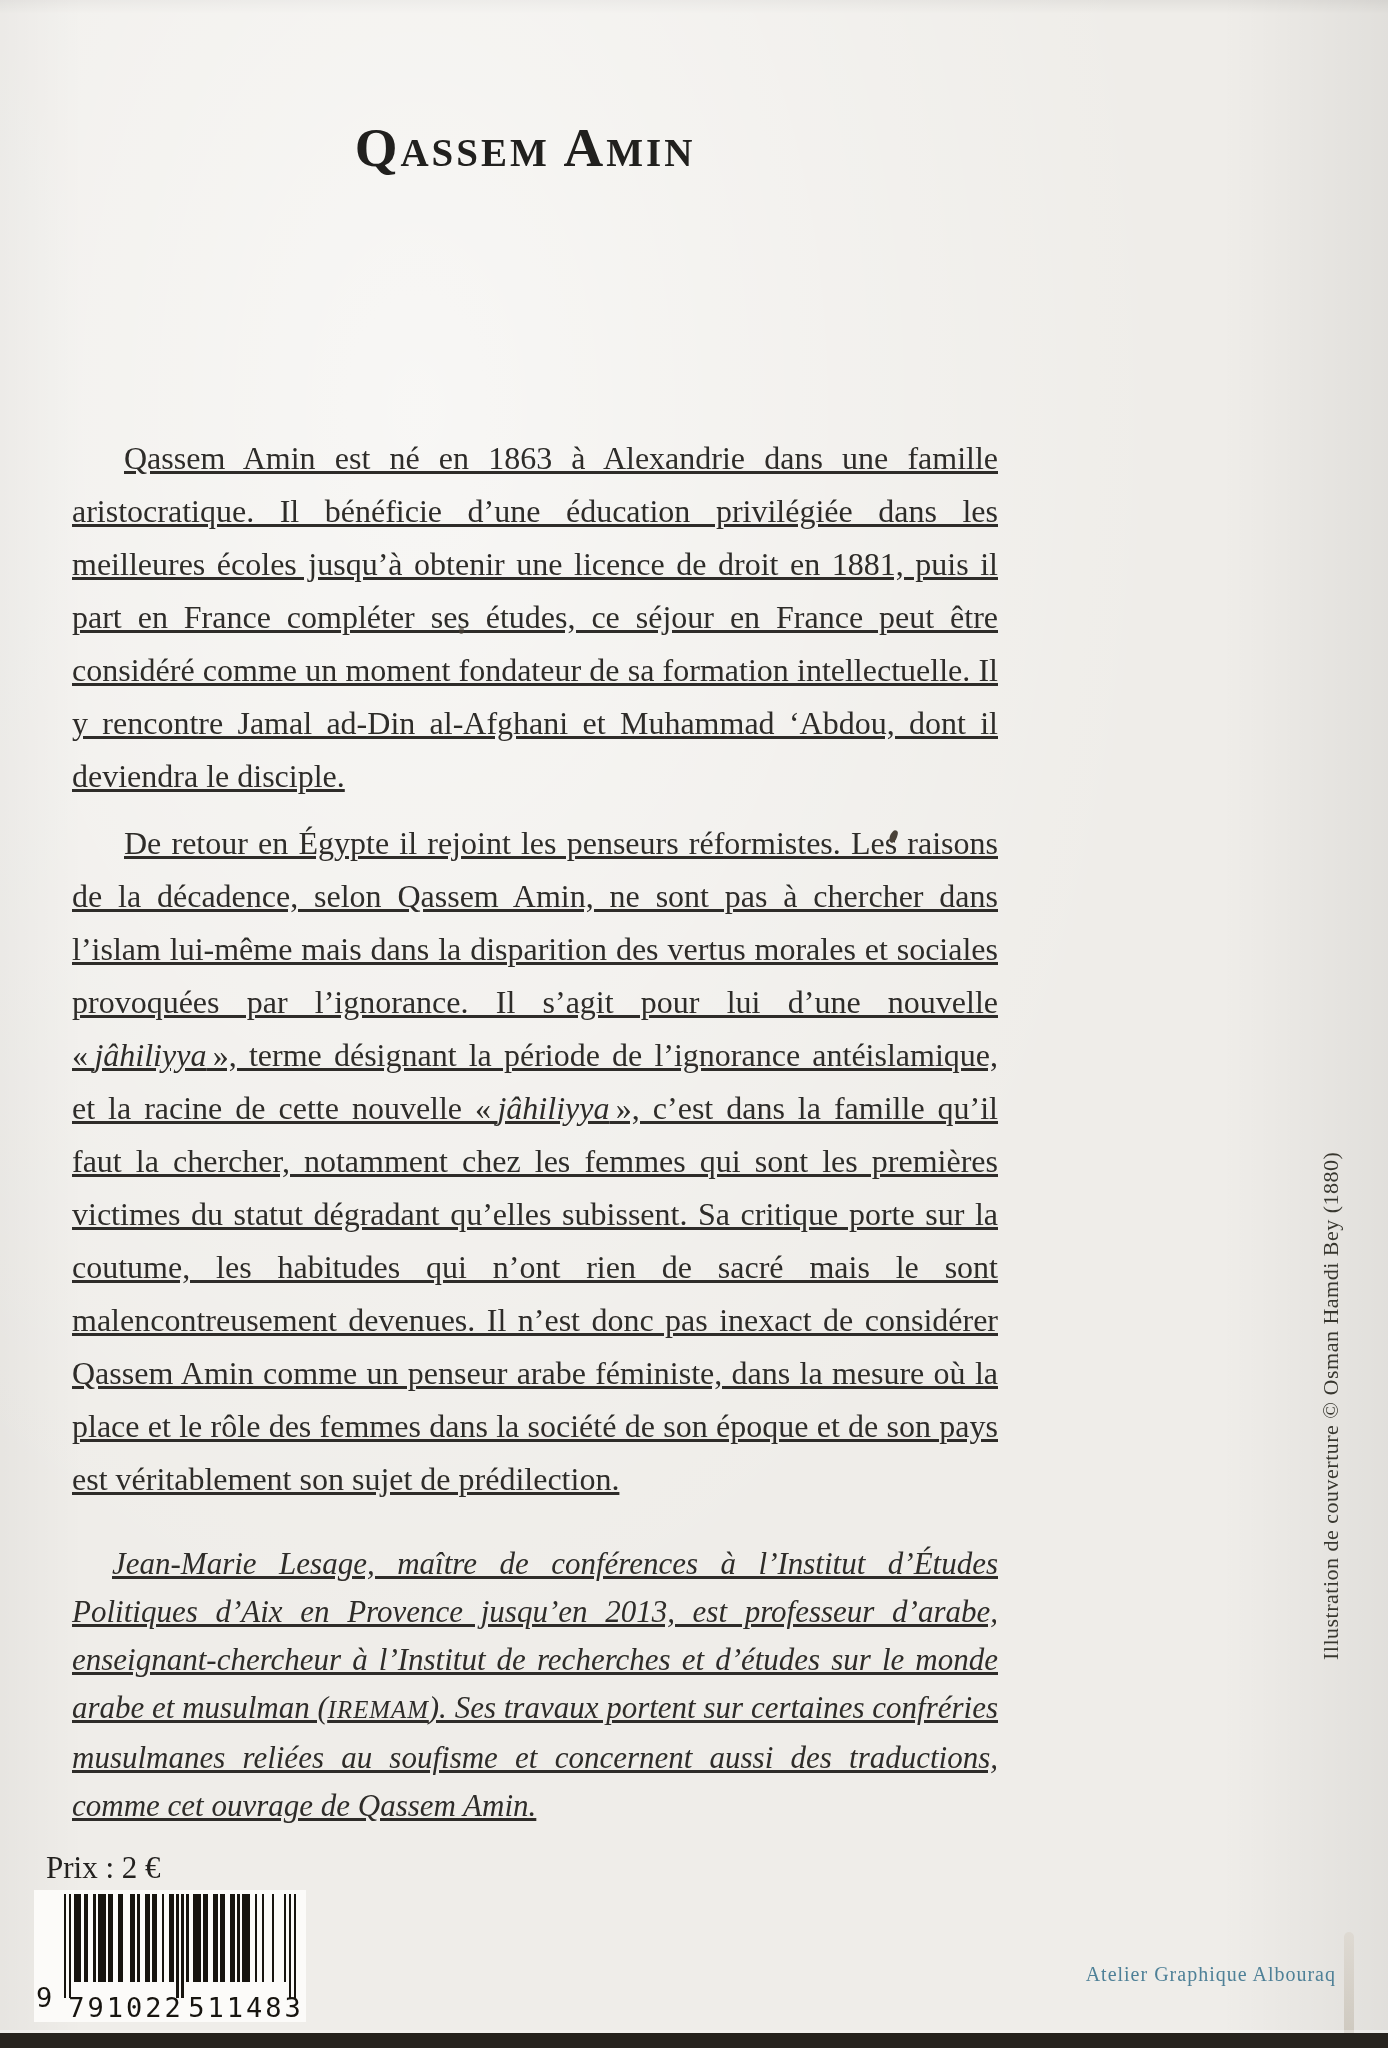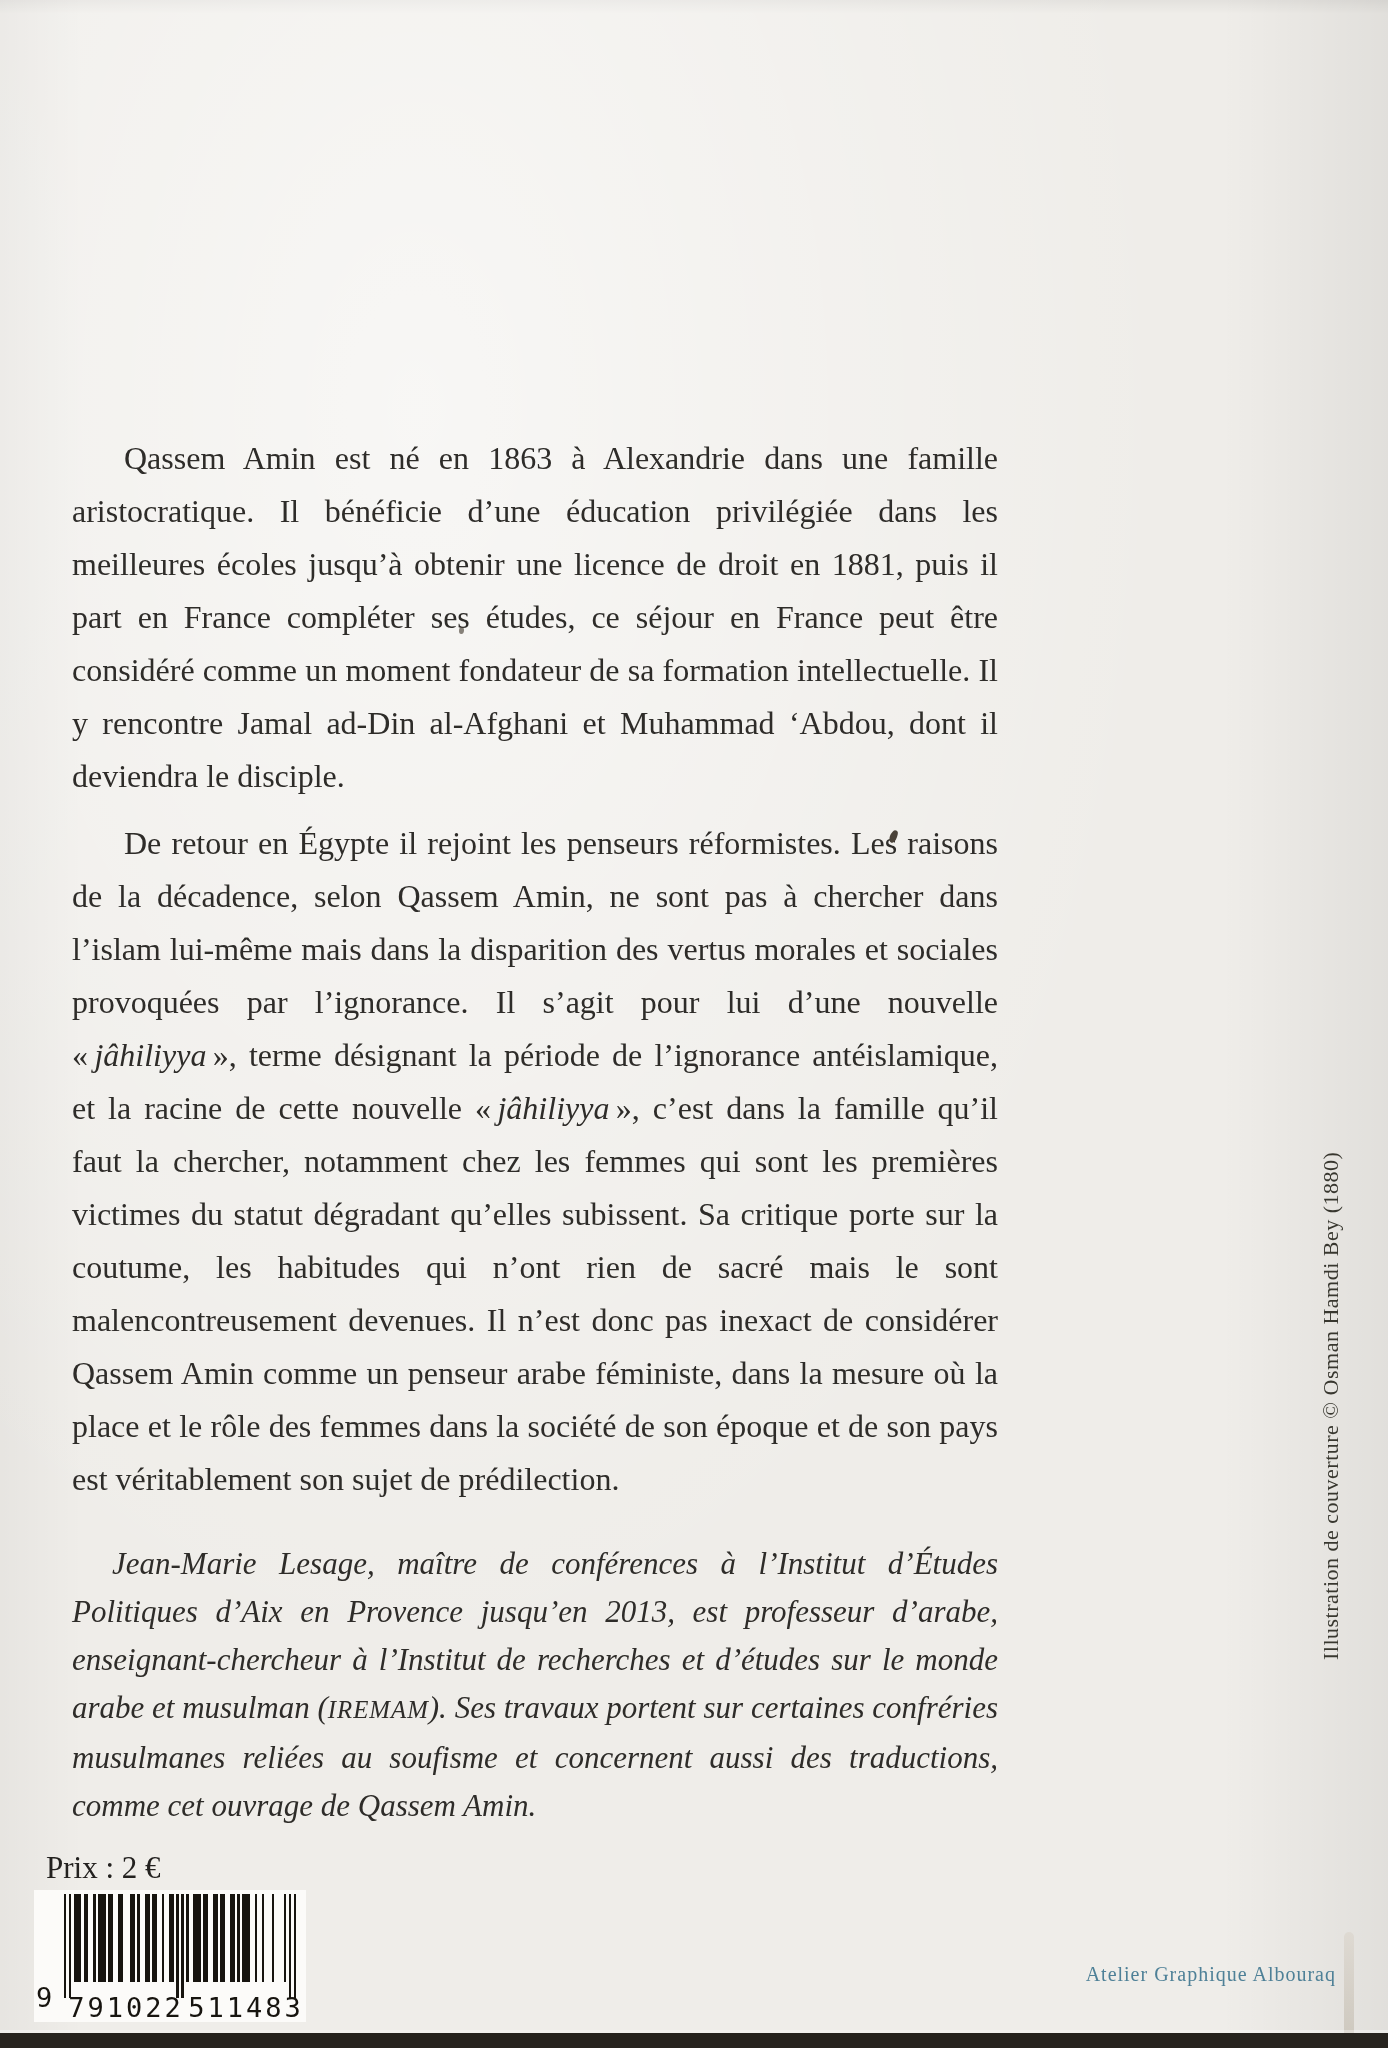--- a/index.html
+++ b/index.html
@@ -22,21 +22,21 @@
     font-size:55px; color:#21201e;
   }
   .title{
     position:absolute; top:176px; left:0; width:1060px; margin:0; text-align:center;
     font-size:73px; line-height:1.05; font-weight:700; color:#3e54a5;
   }
   .translator{
     position:absolute; top:330px; left:0; width:1060px; text-align:center;
     font-size:39px; color:#2b2a28;
   }
-  .body-text{position:absolute; top:432px; left:72px; width:926px;}
+  .body-text{position:absolute; top:432px; left:72px; width:926px;text-decoration:underline;}
   .para{
     margin:0; font-size:32px; line-height:53px; text-align:justify;
     text-indent:52px; color:#2e2c29;
   }
   .para + .para{margin-top:14px;}
   .para.bio{
     margin-top:34px; font-style:italic; font-size:31px; line-height:48px; text-indent:40px;
   }
   .em{font-style:italic;}
   .sc{font-size:0.8em; letter-spacing:1px;}
@@ -75,20 +75,21 @@
     background:linear-gradient(180deg,#ddd8d0,#c9c3b8); opacity:0.85;
   }
   .bottom-light{position:absolute; left:0; bottom:15px; width:100%; height:3px; background:rgba(255,255,255,0.35);}
   .bottom-edge{position:absolute; left:0; bottom:0; width:100%; height:15px; background:#27241f;}
 </style>
 </head>
 <body>
 
 <div class="page">
 
+  <div class="author">Qassem Amin</div>
 
   <div class="body-text">
     <p class="para"><span>Qassem Amin est né en 1863 à Alexandrie dans une famille aristocratique. Il bénéficie d’une éducation privilégiée dans les meilleures écoles jusqu’à obtenir une licence de droit en 1881, puis il part en France compléter ses études, ce séjour en France peut être considéré comme un moment fondateur de sa formation intellectuelle. Il y rencontre Jamal ad-Din al-Afghani et Muhammad ‘Abdou, dont il deviendra le disciple.</span></p>
     <p class="para"><span>De retour en Égypte il rejoint les penseurs réformistes. Les raisons de la décadence, selon Qassem Amin, ne sont pas à chercher dans l’islam lui-même mais dans la disparition des vertus morales et sociales provoquées par l’ignorance. Il s’agit pour lui d’une nouvelle « </span><span class="em">jâhiliyya</span><span> », terme désignant la période de l’ignorance antéislamique, et la racine de cette nouvelle « </span><span class="em">jâhiliyya</span><span> », c’est dans la famille qu’il faut la chercher, notamment chez les femmes qui sont les premières victimes du statut dégradant qu’elles subissent. Sa critique porte sur la coutume, les habitudes qui n’ont rien de sacré mais le sont malencontreusement devenues. Il n’est donc pas inexact de considérer Qassem Amin comme un penseur arabe féministe, dans la mesure où la place et le rôle des femmes dans la société de son époque et de son pays est véritablement son sujet de prédilection.</span></p>
     <p class="para bio"><span>Jean-Marie Lesage, maître de conférences à l’Institut d’Études Politiques d’Aix en Provence jusqu’en 2013, est professeur d’arabe, enseignant-chercheur à l’Institut de recherches et d’études sur le monde arabe et musulman (</span><span class="sc">IREMAM</span><span>). Ses travaux portent sur certaines confréries musulmanes reliées au soufisme et concernent aussi des traductions, comme cet ouvrage de Qassem Amin.</span></p>
   </div>
 
   <div class="price">Prix : 2 €</div>
 
   <div class="barcode-box">

